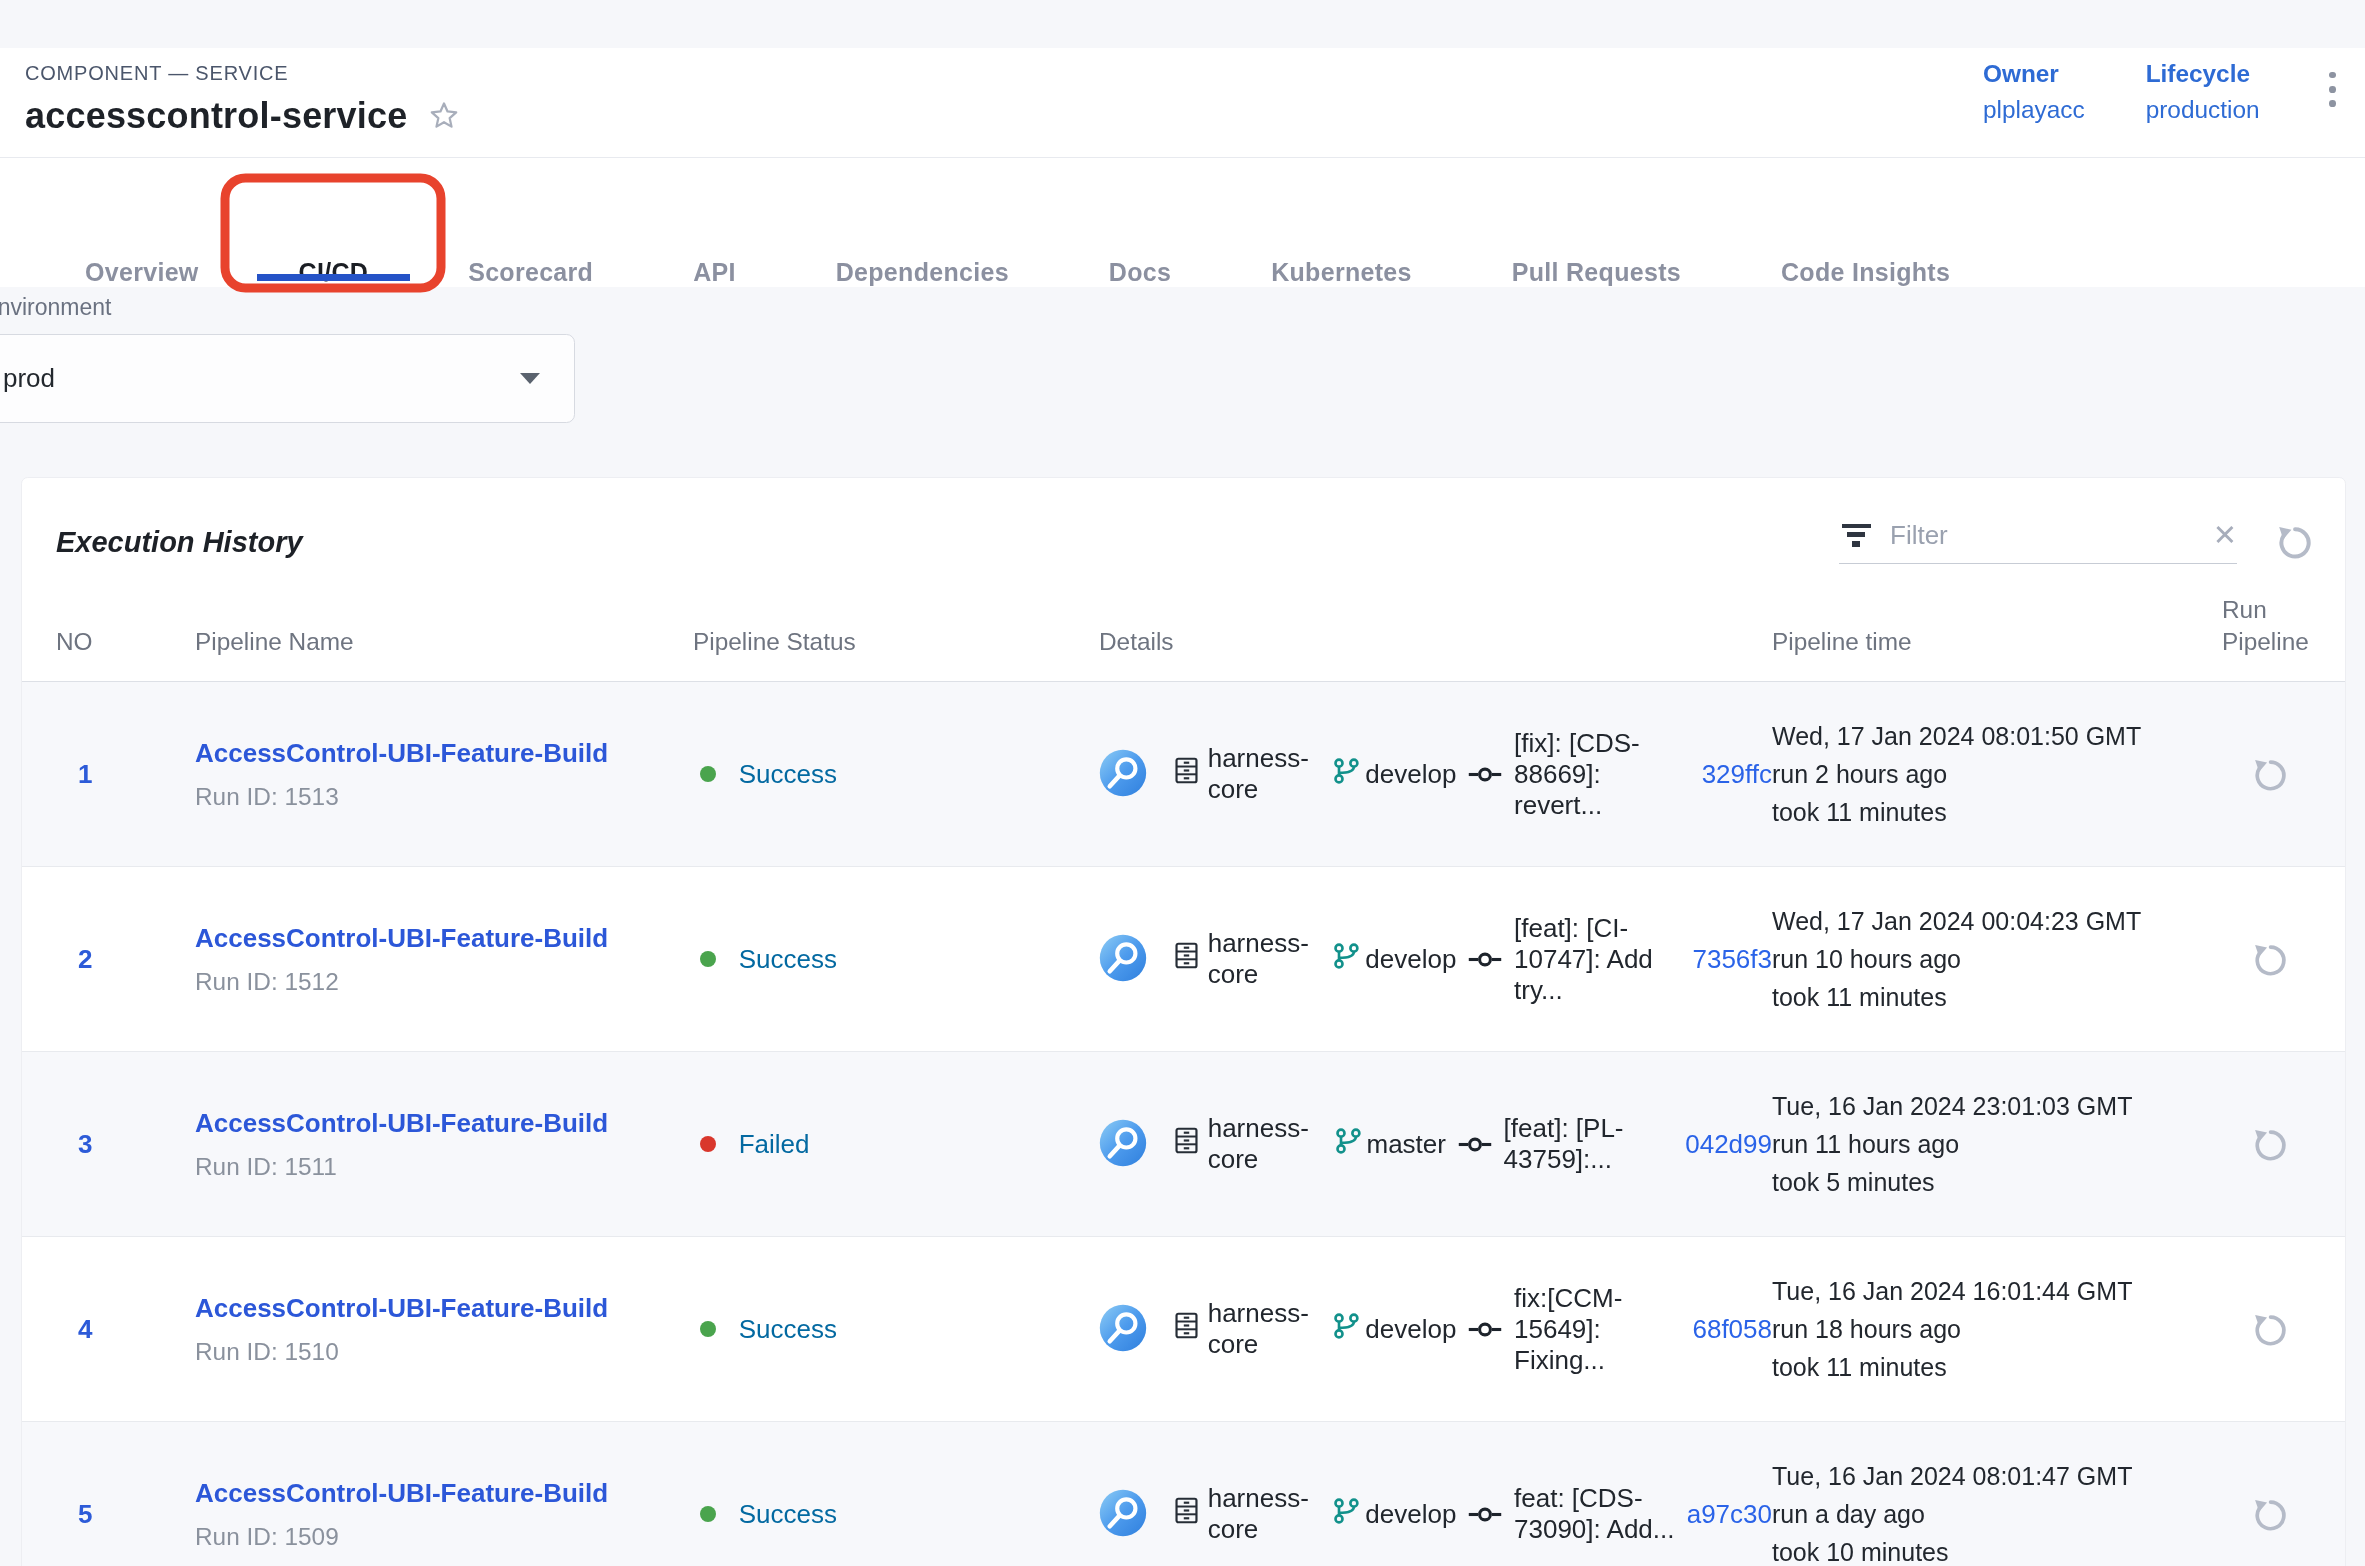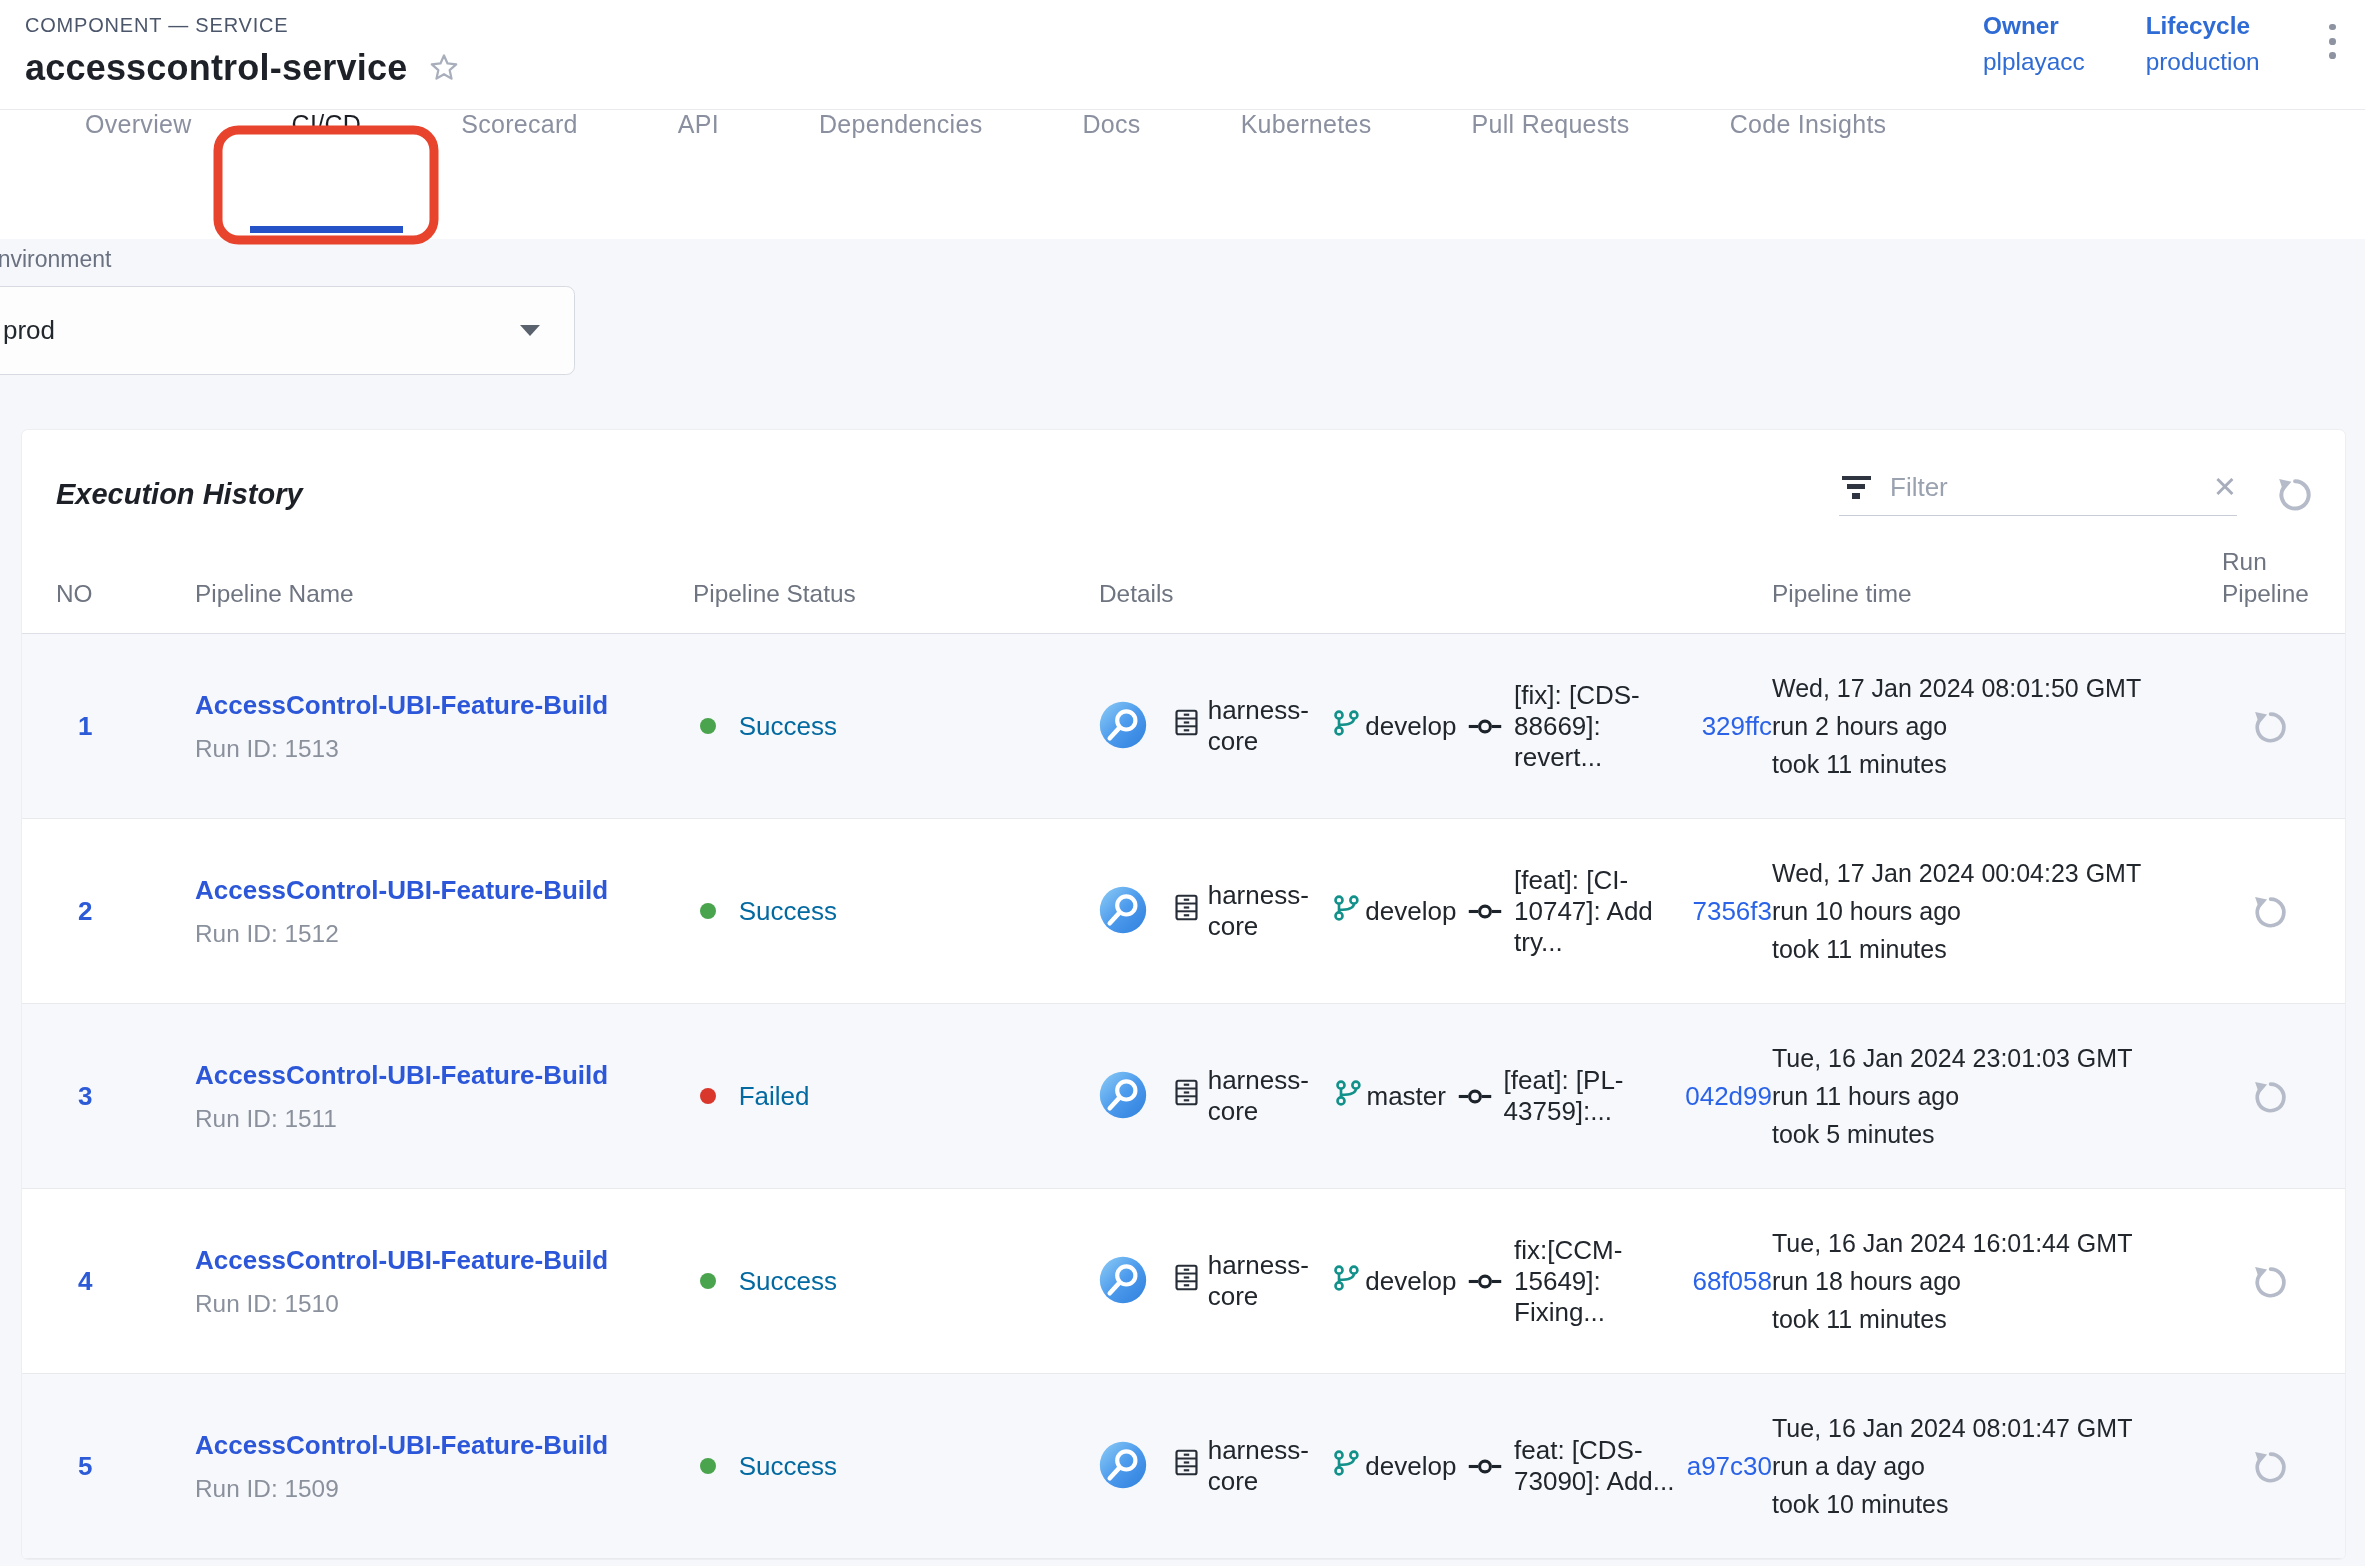--- a/index.html
+++ b/index.html
@@ -12,20 +12,21 @@
     color: #21262d;
   }
 
   
   .page-header {
     background: #fff;
     height: 110px;
     border-bottom: 1.7px solid #e8eaef;
     padding: 13.5px 25px 0 25px;
     position: relative;
+    margin-top: 48px;
   }
   .kicker {
     font-size: 20px;
     letter-spacing: 0.8px;
     color: #4b566b;
     font-weight: 500;
   }
   .title-row { display: flex; align-items: center; gap: 20px; margin-top: 10px; }
   .page-title { font-size: 36px; font-weight: 700; color: #1e2228; letter-spacing: 0.2px; }
   .star { display: flex; align-items: center; cursor: pointer; }
@@ -42,23 +43,23 @@
 
   
   .tabs-bar {
     background: #fff;
     height: 129px;
     display: flex;
     align-items: stretch;
     padding-left: 35px;
   }
   .tab {
-    display: flex; align-items: flex-start;
+    display: flex; align-items: flex-end;
     padding: 0 50px;
-    font-size: 25px; font-weight: 400;
+    font-size: 25px; font-weight: 700;
     color: #8b90a0; letter-spacing: 0.3px;
     position: relative; cursor: pointer;
     white-space: nowrap;
   }
   .tab.active { color: #1b1e24; }
   .tab.active .tab-underline {
     position: absolute; left: 8.4px; right: 8.4px; bottom: 5.9px;
     height: 7.6px; background: #2553c7;
   }
   .annotation {

